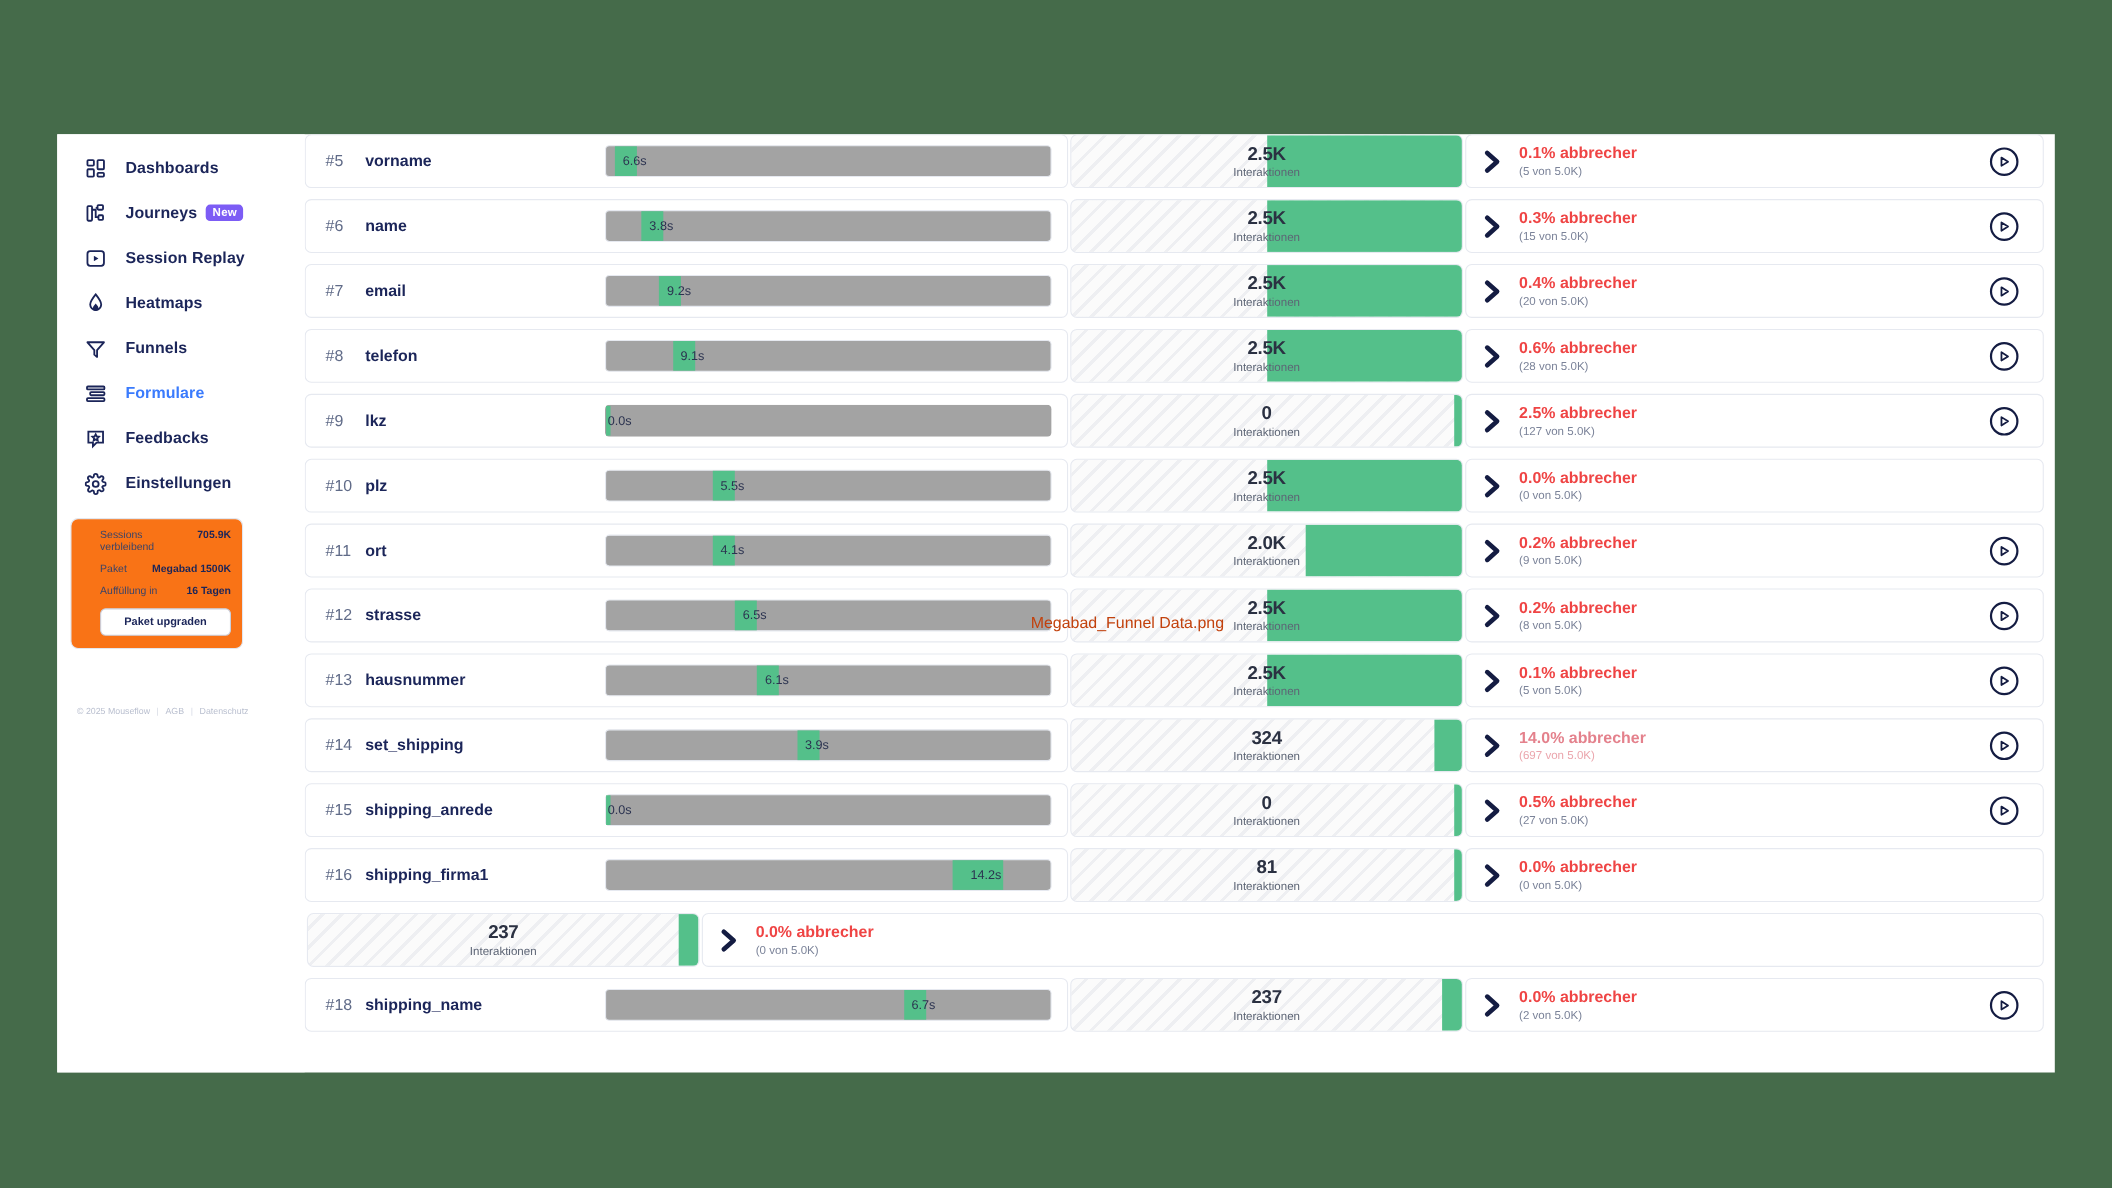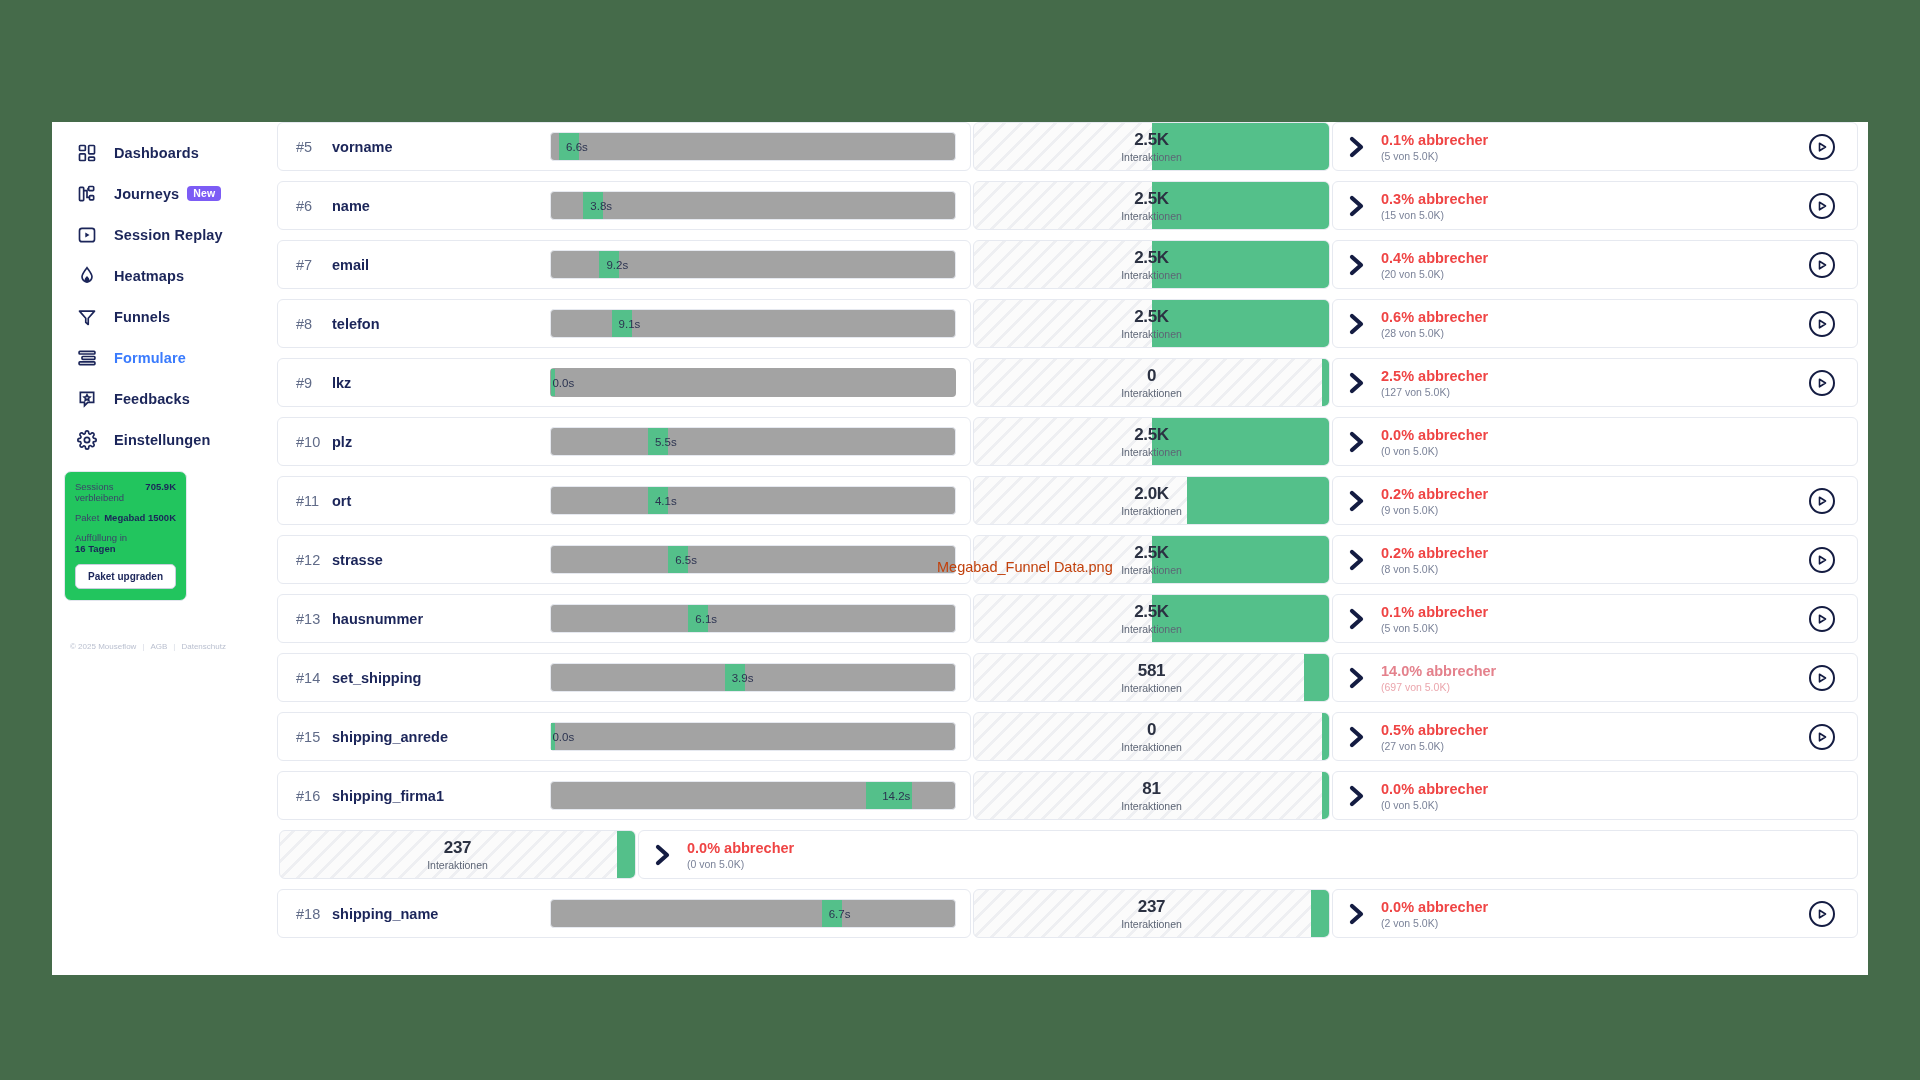--- a/index.html
+++ b/index.html
@@ -68,31 +68,31 @@
     font-weight: 700;
     border-radius: 4px;
     padding: 2px 6px 3px 6px;
     line-height: 1;
     letter-spacing: .2px;
   }
 
   .plan-box {
     position: absolute;
     left: 12px; top: 349px;
-    width: 123px;
+    width: 157px;
     border: 1px solid #e3e6ee;
     border-radius: 7px;
-    padding: 9px 10px 11px 10px;
-    background: #22c55e;
+    padding: 9px 10px 11px 26px;
+    background: #f97316;
   }
   .plan-row {
     display: flex; justify-content: space-between; align-items: baseline;
     margin-bottom: 9px;
   }
-  .plan-row:last-of-type { margin-bottom: 10px; flex-direction: column; }
+  .plan-row:last-of-type { margin-bottom: 10px; }
   .plan-key { font-size: 9.5px; color: #3b4468; }
   .plan-val { font-size: 9.5px; color: #1b2559; font-weight: 700; }
   .plan-btn {
     width: 100%;
     border: 1px solid #c9cfdd;
     border-radius: 5px;
     background: #fff;
     color: #1b2559;
     font-size: 10px;
     font-weight: 600;
@@ -704,21 +704,21 @@
             <span class="rank">#14</span>
             <span class="fieldname">set_shipping</span>
             <div class="timebar-wrap">
               <div class="timebar" style="left:43%"></div>
               <span class="timelabel" style="left:calc(43% + 7px)">3.9s</span>
             </div>
           </div>
           <div class="cell cell-mid">
             <div class="inter-block" style="width:7%"></div>
             <div class="inter-text">
-              <span class="inter-num">581</span>
+              <span class="inter-num">324</span>
               <span class="inter-cap">Interaktionen</span>
             </div>
           </div>
           <div class="cell cell-right">
             <div class="aband">
               <span class="chev">
                 <svg width="22" height="26" viewBox="0 0 22 26" fill="none" stroke="currentColor" stroke-width="4.2" stroke-linecap="round" stroke-linejoin="round">
                   <path d="M5 5l9 8-9 8"></path>
                 </svg>
               </span>

